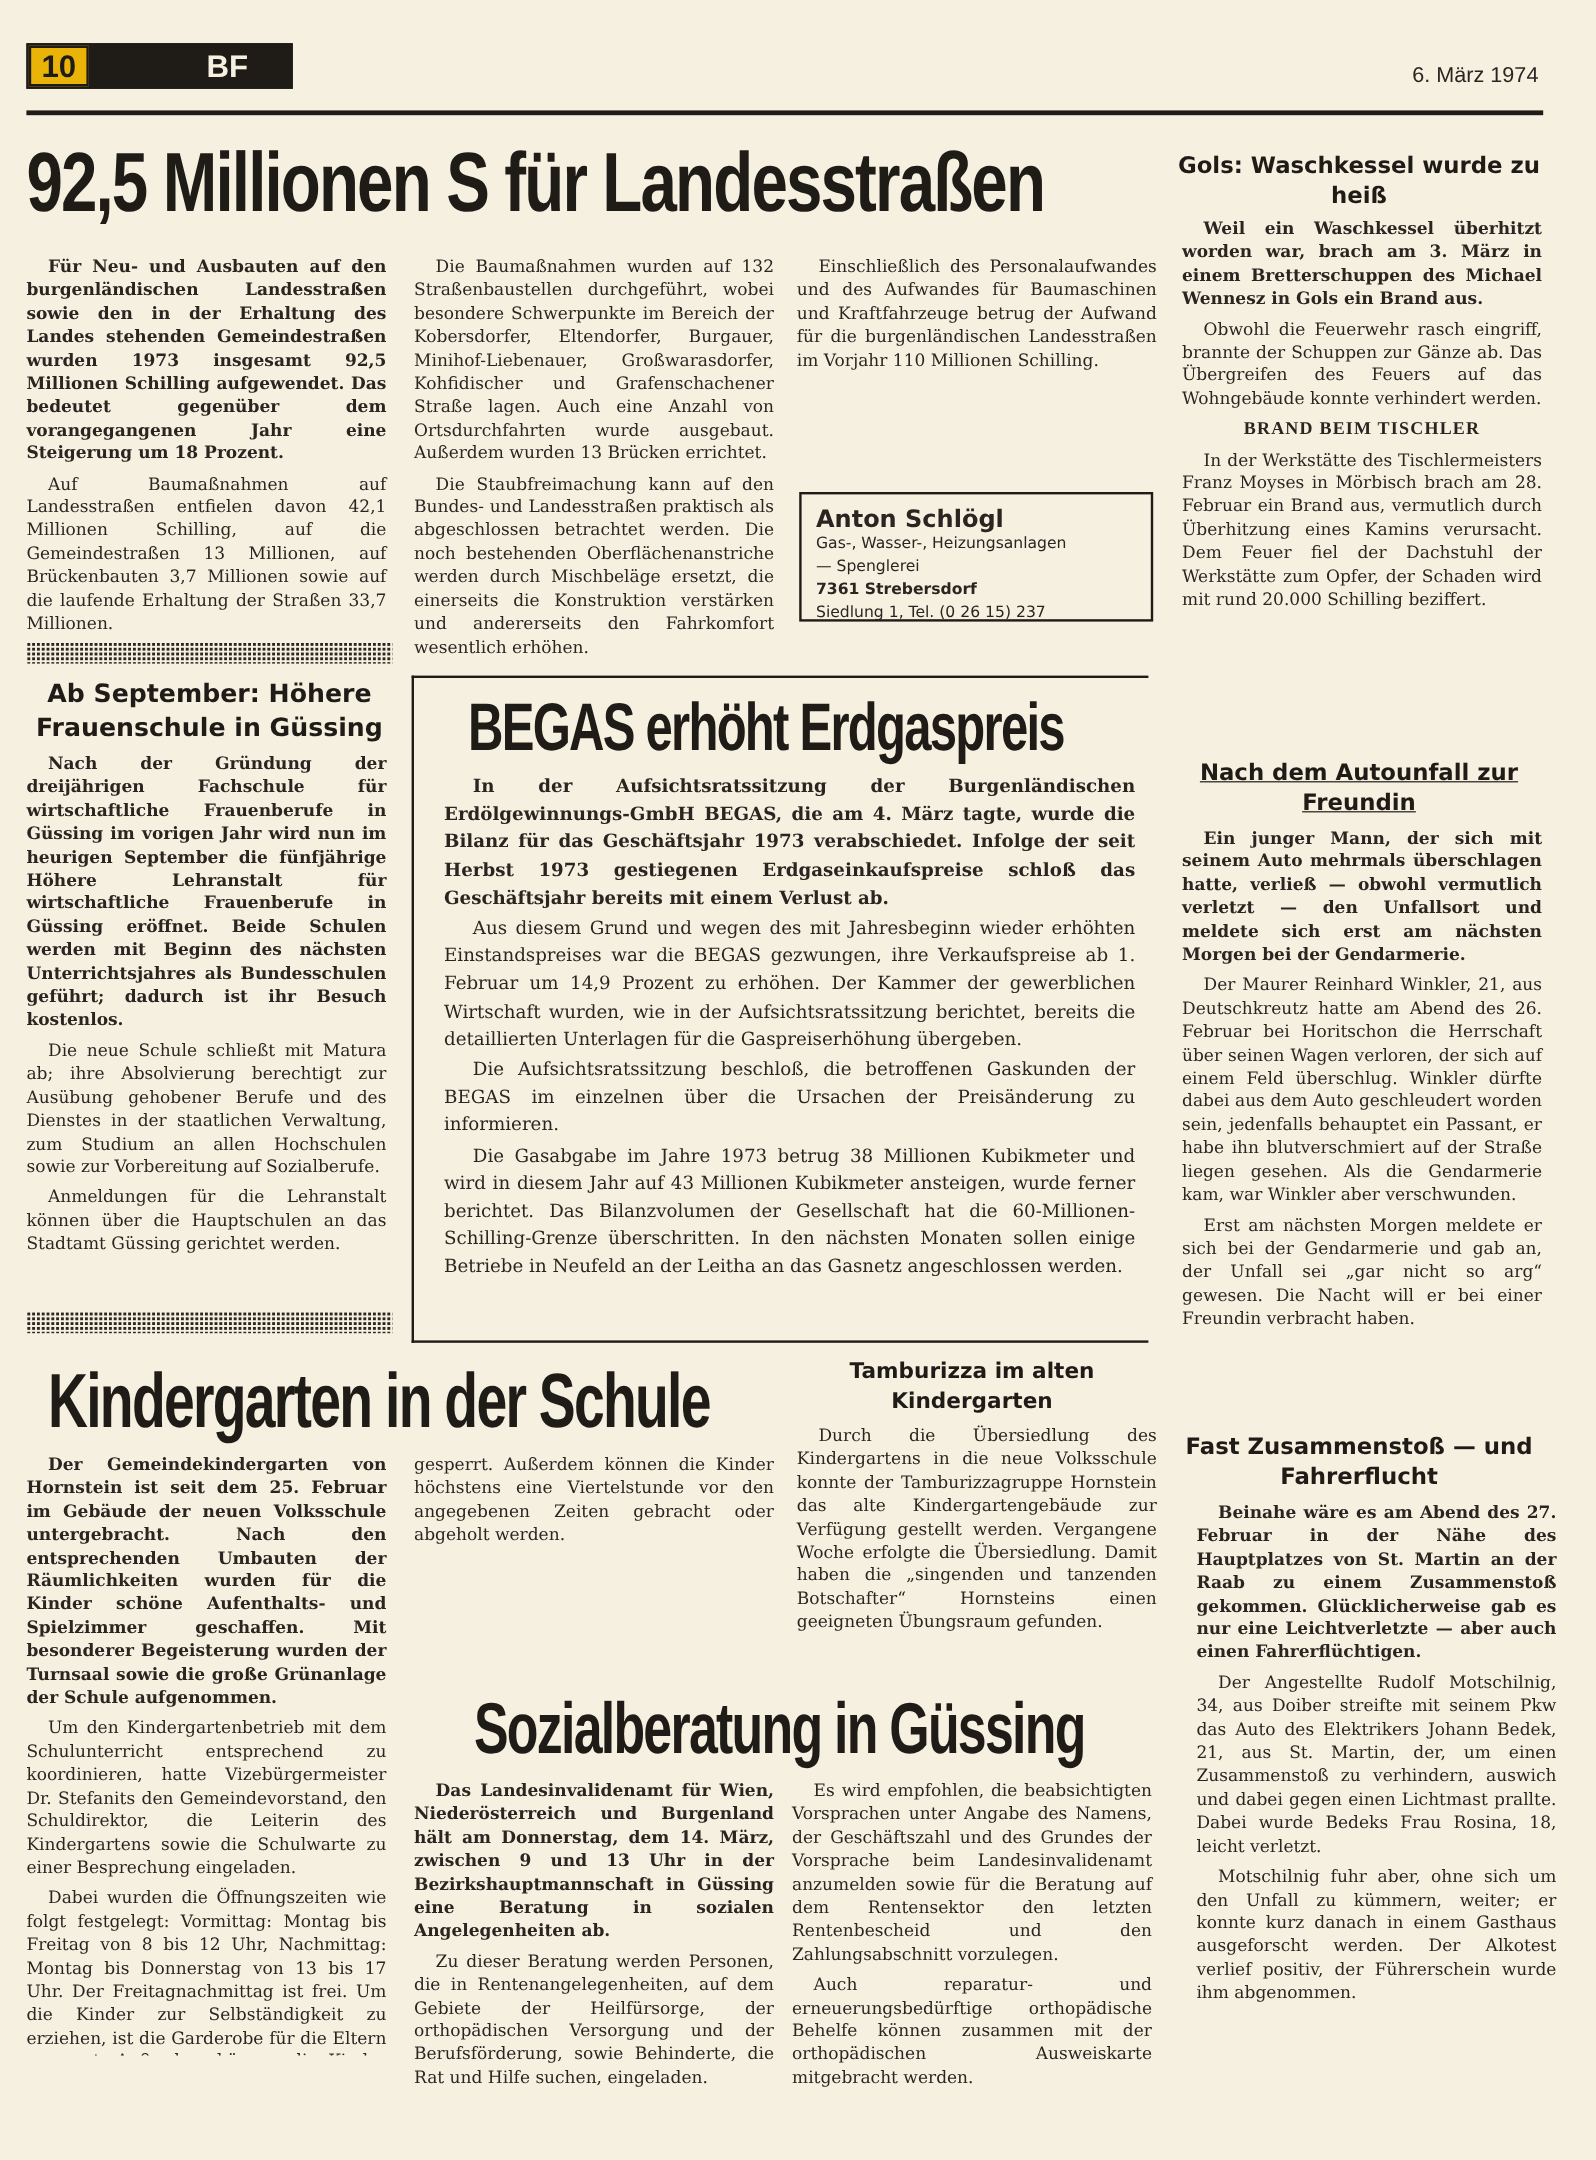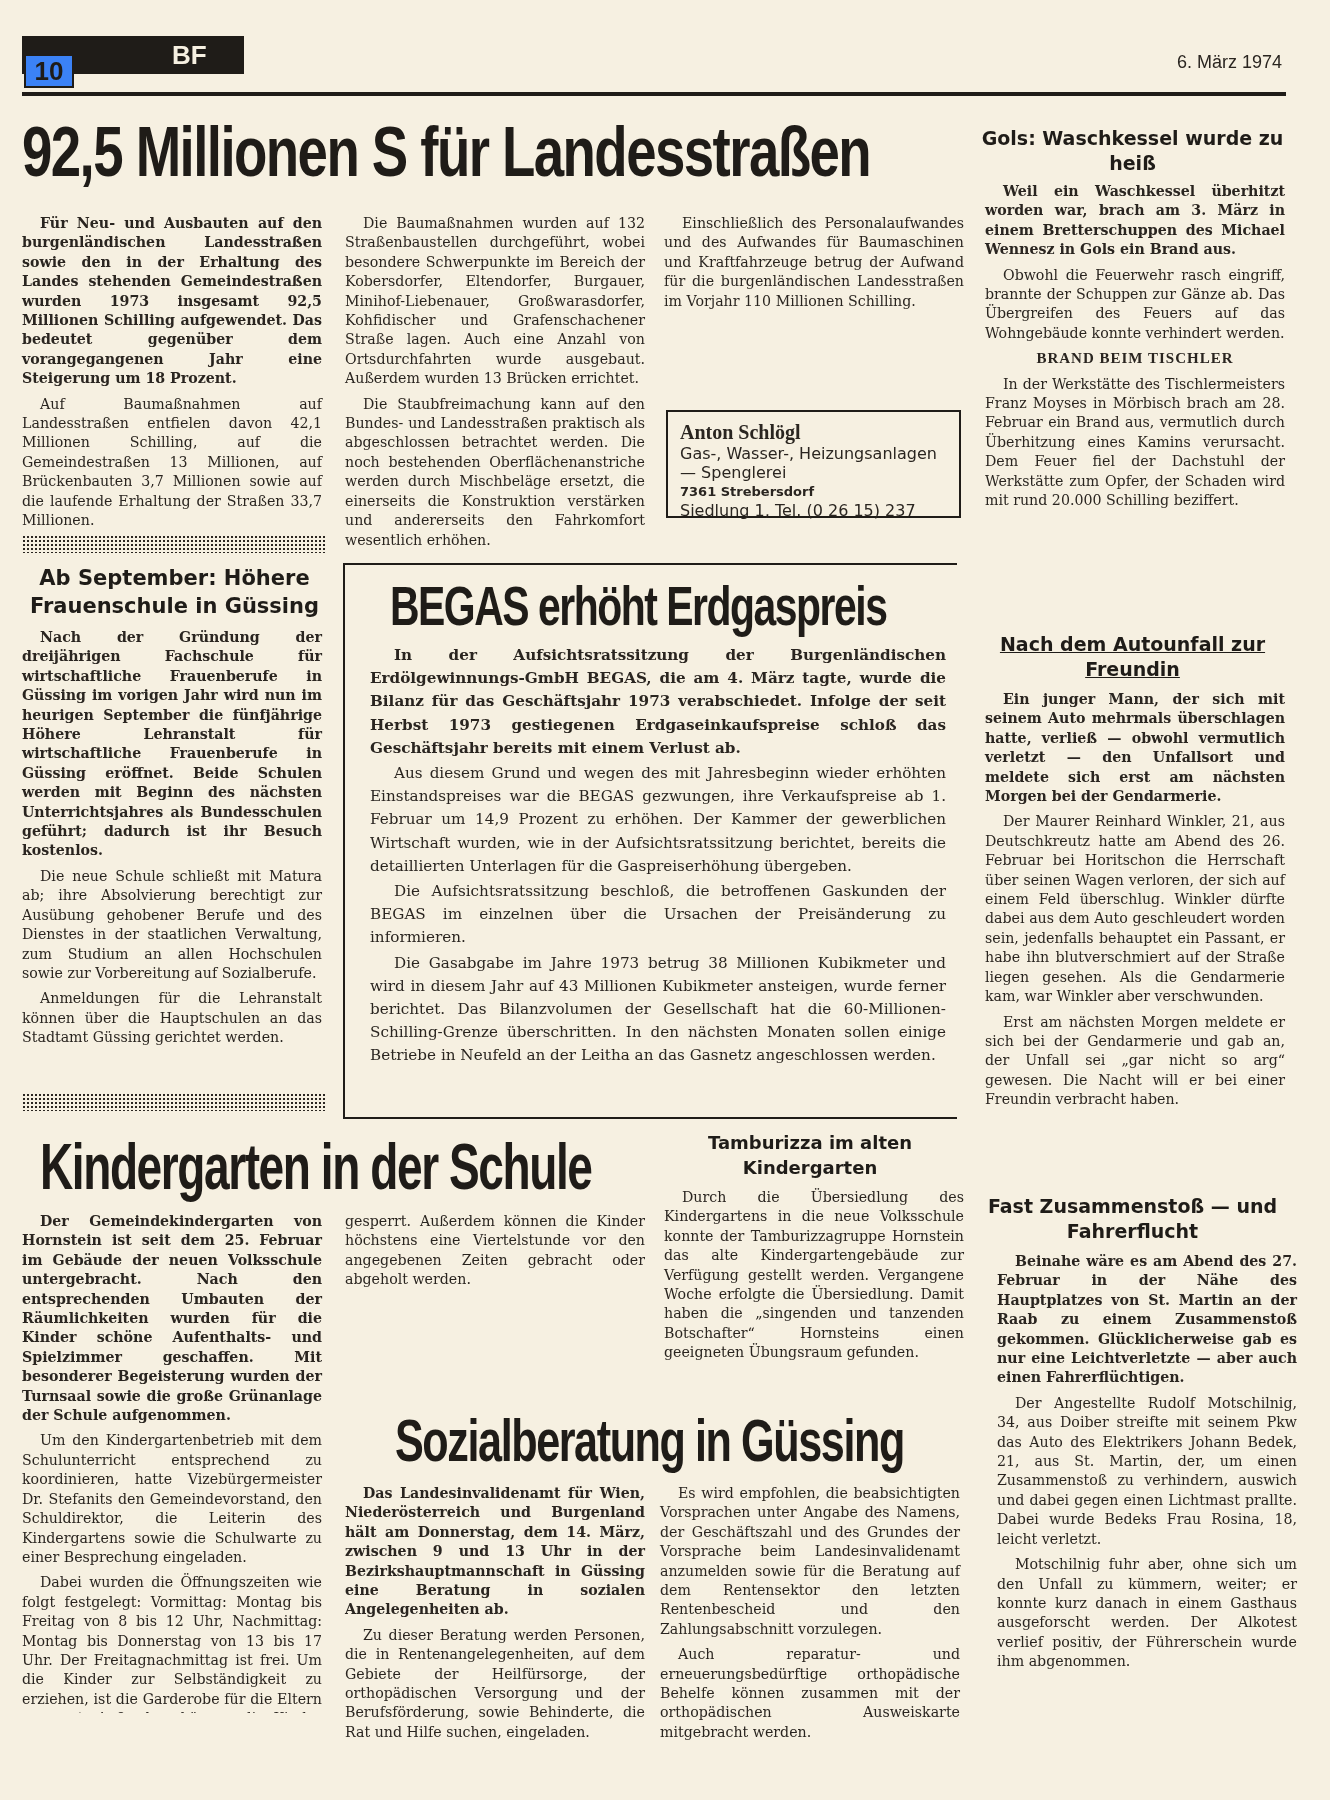--- a/index.html
+++ b/index.html
@@ -1,32 +1,32 @@
 <!DOCTYPE html>
 <html><head>
 <meta charset="utf-8">
 <style>
   html, body { margin:0; padding:0; }
   body { width:1330px; height:1800px; background:#f6f0e1; position:relative; overflow:hidden; color:#2a2520; font-family:"DejaVu Serif", serif; }
   .abs { position:absolute; }
   .page-num-box { left:22px; top:36px; width:222px; height:38px; background:#1f1c18; border:2px solid #1f1c18; box-sizing:border-box; }
-  .page-num { left:24px; top:38px; width:50px; height:34px; background:#3b82f6; border:2px solid #1f1c18; box-sizing:border-box; font-family:"Liberation Sans", sans-serif; font-weight:bold; font-size:26px; line-height:30px; text-align:center; color:#1f1c18;margin-top:16px; }
+  .page-num { left:24px; top:38px; width:50px; height:34px; background:#eab308; border:2px solid #1f1c18; box-sizing:border-box; font-family:"Liberation Sans", sans-serif; font-weight:bold; font-size:26px; line-height:30px; text-align:center; color:#1f1c18; }
   .section-tag { left:172px; top:38px; font-family:"Liberation Sans", sans-serif; font-weight:bold; font-size:26px; line-height:34px; color:#f6f0e1; }
   .date { right:48px; top:52px; font-family:Liberation Sans, sans-serif; font-size:18px; color:#2a2520; }
   .rule { left:22px; top:92px; width:1264px; height:4px; background:#1f1c18; }
   .hl-xl { font-family:"Liberation Sans", sans-serif; font-weight:bold; color:#1f1c18; transform-origin:left top; white-space:nowrap; letter-spacing:-2px; }
   .hl-sm { font-family:"DejaVu Sans", sans-serif; font-weight:bold; color:#1f1c18; text-align:center; }
   .col { font-size:14.2px; line-height:19.4px; text-align:justify; hyphens:manual; }
   .col p { margin:0 0 6px 0; text-indent:18px; }
   .b { font-weight:bold; }
   .subhead { font-family:Liberation Serif, serif; font-weight:bold; font-size:15px; text-align:center; letter-spacing:1px; margin:14px 0 4px 0; text-indent:0 !important; }
   .dots { height:18px; background-image:radial-gradient(#2a2520 1.2px, transparent 1.4px); background-size:4px 4px; }
   .ad-box { left:666px; top:410px; width:295px; height:108px; border:2.5px solid #1f1c18; box-sizing:border-box; padding:8px 12px; font-family:"DejaVu Sans", sans-serif; }
-  .ad-name { font-weight:bold; font-size:20px; line-height:24px;font-family:Liberation Serif, serif; }
-  .ad-line { font-size:16px; line-height:19px; }
+  .ad-name { font-weight:bold; font-size:20px; line-height:24px; }
+  .ad-line { font-size:13px; line-height:19px; }
   .ad-bold { font-weight:bold; font-size:13px; line-height:19px; }
   .begas-box { left:343px; top:563px; width:614px; height:556px; border-left:2px solid #1f1c18; border-top:2px solid #1f1c18; border-bottom:2.5px solid #1f1c18; box-sizing:border-box; }
   .begas-text { font-size:15.2px; line-height:23.2px; text-align:justify; }
   .begas-text p { margin:0 0 2px 0; text-indent:24px; }
 </style>
 </head>
 <body>
 
 <div class="abs page-num-box"></div>
 <div class="abs page-num">10</div>

